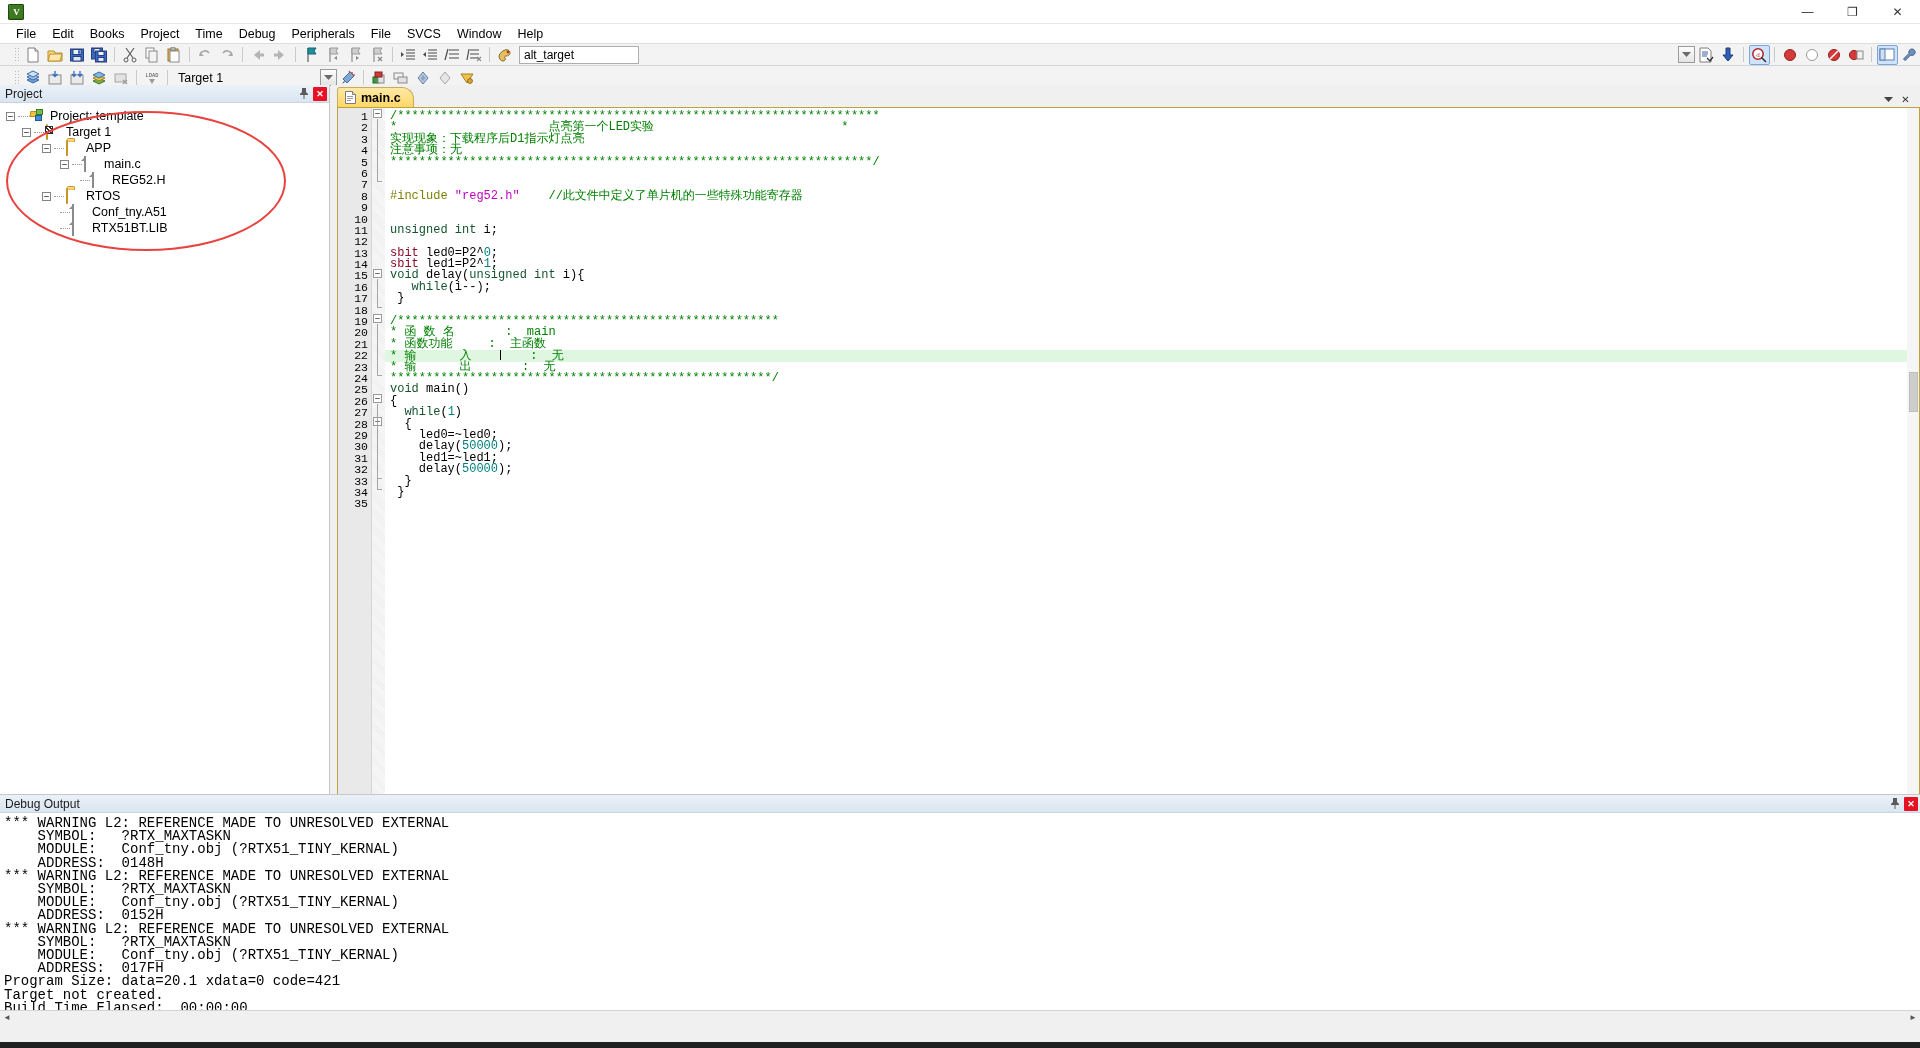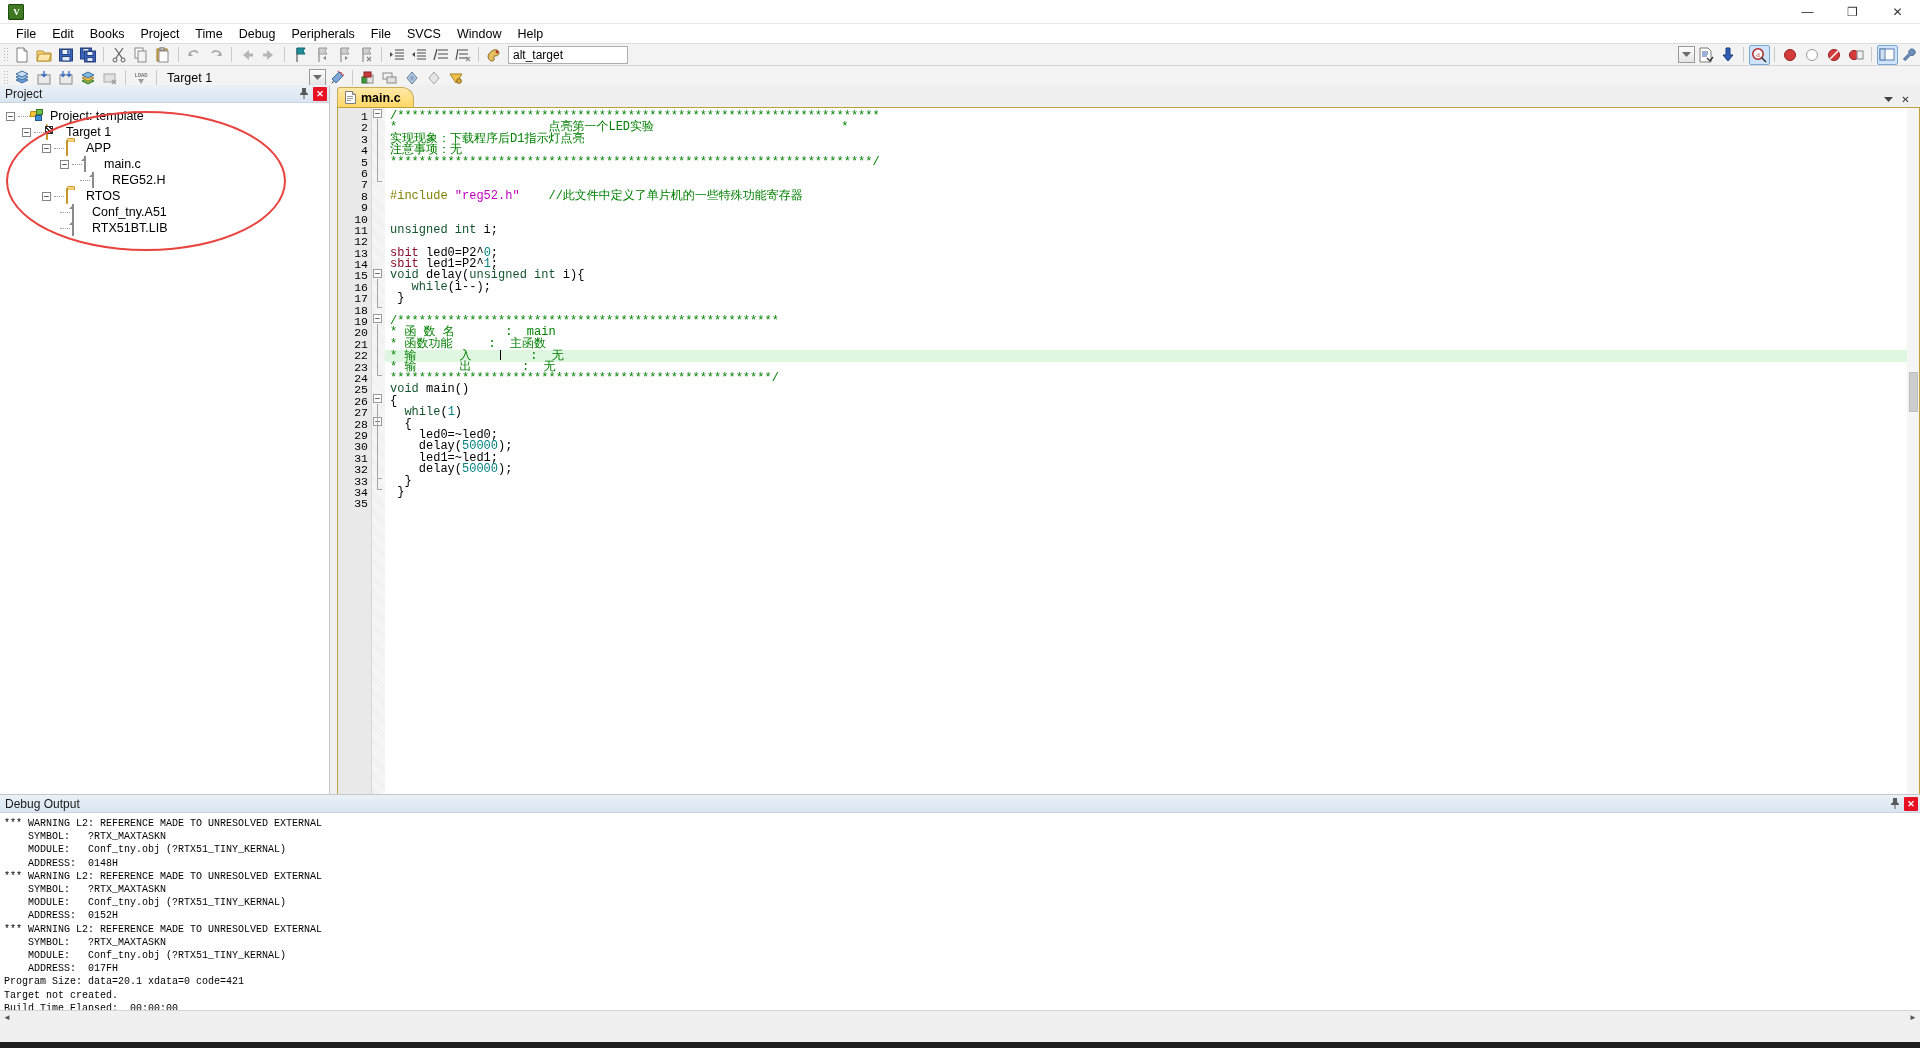--- a/index.html
+++ b/index.html
@@ -44,21 +44,21 @@
     height: 20px; background: #ffffff; display: flex; align-items: center;
     padding-left: 8px; border-bottom: 1px solid #ddd;
   }
   .menu-item {
     padding: 2px 8px; font-size: 12.5px; color: #000; cursor: default; white-space: nowrap;
   }
 
   
   .toolbar {
     height: 22px; background: #f3f3f3;
-    display: flex; align-items: center; padding-left: 3px;
+    display: flex; align-items: center; padding-left: 14px;
     border-bottom: 1px solid #d4d4d4;
   }
   .toolbar.t2 { height: 24px; background: #f3f3f3; }
   .grip { width: 5px; height: 16px; margin-right: 3px;
     background-image: radial-gradient(#b9b9b9 1px, transparent 1px);
     background-size: 3px 3px; }
   .tb-btn {
     width: 21px; height: 20px; display: flex; align-items: center; justify-content: center;
     margin: 0 0.5px; border: 1px solid transparent; border-radius: 2px; position: relative;
   }
@@ -205,21 +205,21 @@
   .vscroll-right { position: absolute; right: 0; top: 0; bottom: 0; width: 12px; background: #f5f5f5; }
   .vs-thumb { position: absolute; right: 1px; width: 9px; background: #cdcdcd; border: 1px solid #bdbdbd; }
 
   
   .build-panel {
     position: absolute; left: 0; right: 0; bottom: 0; height: 230px;
     background: #fff; display: flex; flex-direction: column; border-top: 1px solid #c7c7c7;
   }
   .build-body {
     flex: 1; overflow: hidden; font-family: "Liberation Mono", monospace;
-    font-size: 10px; line-height: 13.2px; color: #000; padding: 4px 0 0 4px; white-space: pre;
+    font-size: 14px; line-height: 13.2px; color: #000; padding: 4px 0 0 4px; white-space: pre;
   }
   .build-hscroll { height: 14px; background: #f0f0f0; border-top: 1px solid #d4d4d4; display: flex; align-items:center; }
 
   
   .statusbar {
     position: absolute; left: 0; right: 0; bottom: 0; height: 24px; background: #f0f0f0;
     border-top: 1px solid #d6d6d6; display: flex; align-items: center; font-size: 11.5px; color: #000;
   }
   .sb-cell { padding: 0 8px; height: 22px; display: flex; align-items: center; }
   .sb-div { width: 1px; height: 16px; background: #cfcfcf; }

